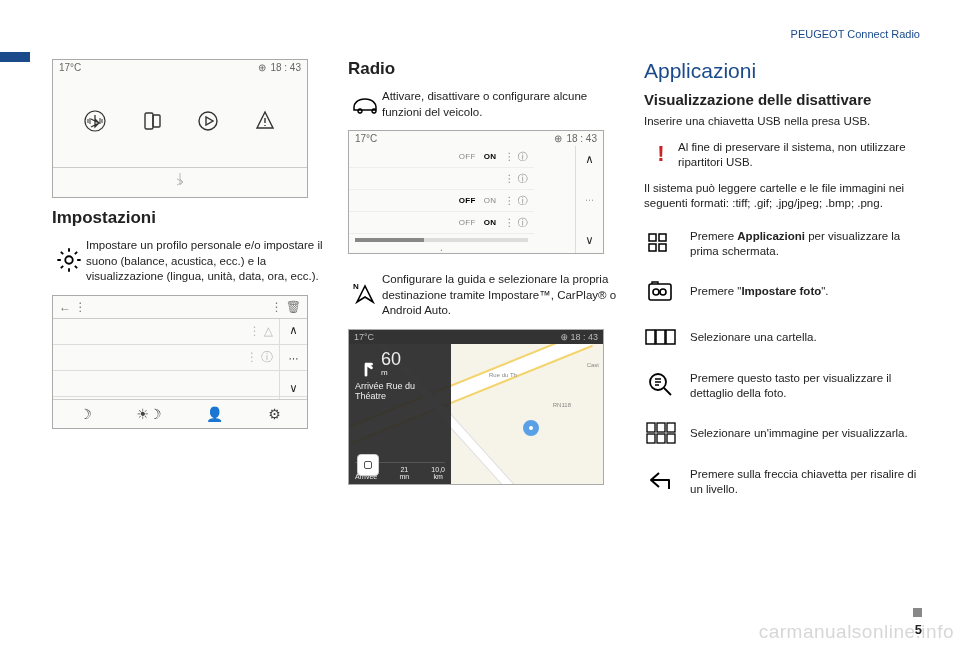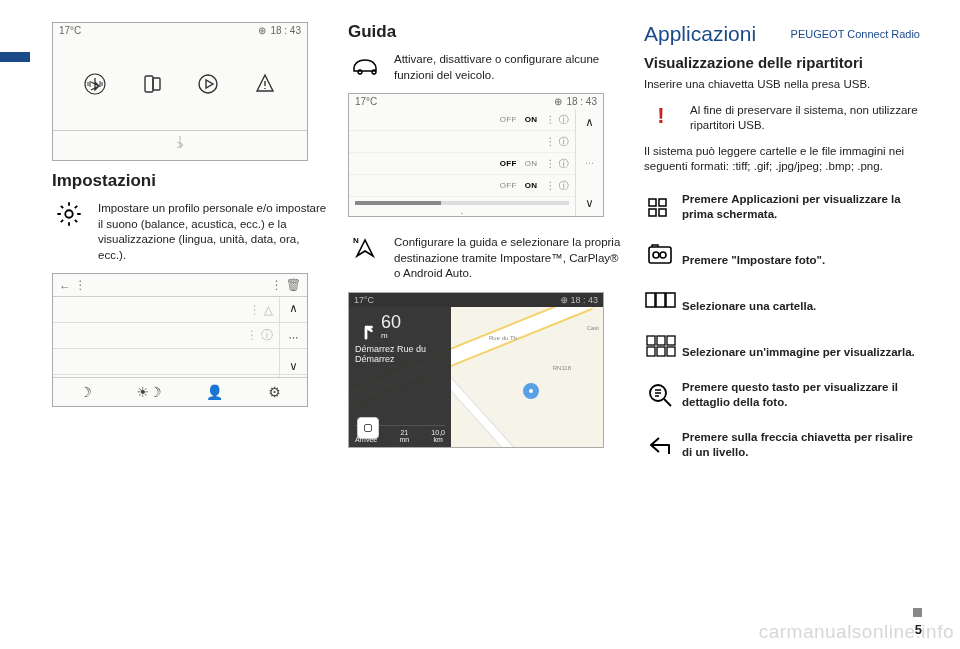--- a/index.html
+++ b/index.html
@@ -1,44 +1,44 @@
 <!DOCTYPE html>
 <html><head>
 <meta charset="utf-8">
 <style>
   * { box-sizing: border-box; margin: 0; padding: 0; }
   body { font-family: Arial, Helvetica, sans-serif; font-size: 11.5px; color: #222; width: 960px; height: 649px; position: relative; background: #fff; }
   .side-bar { position: absolute; left: 0; top: 52px; width: 30px; height: 10px; background: #1b4a8a; }
   .page { display: flex; gap: 20px; padding: 22px 40px 18px 52px; }
-  .col { flex: 1; min-width: 0; }
+  .col { flex: 1; min-width: 0; margin-top: 37px; }
   .header-right { position: absolute; top: 28px; right: 40px; font-size: 11px; color: #1b4a8a; }
   h2.light { font-size: 21px; font-weight: 300; color: #1b4a8a; margin-bottom: 8px; }
   h2.bold { font-size: 17px; font-weight: 700; margin-bottom: 8px; }
   h3.bold { font-size: 15px; font-weight: 700; margin-bottom: 6px; margin-top: 4px; }
-  .icon-text { display: flex; gap: 12px; align-items: flex-start; margin-bottom: 10px; }
+  .icon-text { display: flex; align-items: center; margin-bottom: 10px; }
   .icon-text .ic { flex: 0 0 34px; height: 30px; display: flex; align-items: center; justify-content: center; }
   .icon-text .tx { flex: 1; line-height: 1.35; padding-top: 2px; }
   .icon-text.warn .ic { color: #c22; font-size: 22px; font-weight: bold; }
   .screen { border: 1px solid #aaa; background: #fafaf8; width: 256px; margin-bottom: 10px; }
   .screen .statusbar { display: flex; justify-content: space-between; align-items: center; font-size: 10px; color: #666; padding: 2px 6px; }
   .screen .statusbar .r { display: flex; align-items: center; gap: 4px; }
   .screen .body { padding: 8px; }
   
   .sc1 .row-icons { display: flex; justify-content: space-around; align-items: center; padding: 26px 6px; }
   .sc1 .row-icons span { font-size: 22px; }
   .sc1 .footer { border-top: 1px solid #ccc; text-align: center; padding: 4px 0; color: #aaa; font-size: 10px; height: 30px; }
   
   .sc-set { border: 1px solid #aaa; width: 256px; background: #fafaf8; margin-top: 6px; }
   .sc-set .topbar { display: flex; justify-content: space-between; align-items: center; padding: 4px 6px; border-bottom: 1px solid #ccc; color: #777; font-size: 12px; }
   .sc-set .list { position: relative; height: 80px; }
   .sc-set .list-row { height: 26px; border-bottom: 1px solid #ddd; display: flex; justify-content: flex-end; align-items: center; padding-right: 34px; color: #bbb; font-size: 12px; }
   .sc-set .list-side { position: absolute; right: 0; top: 0; width: 28px; height: 100%; border-left: 1px solid #ddd; display: flex; flex-direction: column; justify-content: space-between; align-items: center; padding: 4px 0; }
   .sc-set .bottombar { display: flex; justify-content: space-around; align-items: center; padding: 6px 4px; border-top: 1px solid #ccc; font-size: 14px; color: #444; }
   
-  .sc-guida .rows { display: flex; }
+  .sc-guida .rows { display: flex; gap: 41px; }
   .sc-guida .rows-left { flex: 1; }
   .sc-guida .rows-right { width: 28px; border-left: 1px solid #ddd; display: flex; flex-direction: column; justify-content: space-between; align-items: center; padding: 6px 0;}
   .sc-guida .g-row { height: 22px; border-bottom: 1px solid #eee; display: flex; justify-content: flex-end; align-items: center; gap: 8px; padding-right: 6px; font-size: 8px; letter-spacing: 0.3px; color: #888;}
   .sc-guida .g-row .on.se { color:#000; font-weight: 700; }
   .sc-guida .g-row .off.se { color:#000; font-weight: 700; }
   .sc-guida .g-row .info { font-size: 10px; color: #888; display:flex; align-items:center; gap:2px;}
   .sc-guida .underbar { height: 4px; background: linear-gradient(to right, #888 40%, #ddd 40%); margin:4px 6px 0; }
   .sc-guida .dot { text-align: center; color: #888; font-size: 10px; }
   
   .sc-nav { width: 256px; border: 1px solid #aaa; }
@@ -52,21 +52,21 @@
   .sc-nav .turn { display: flex; align-items: flex-end; gap: 4px; margin-bottom: 4px; }
   .sc-nav .turn .arrow { width: 22px; height: 22px; }
   .sc-nav .dist { font-size: 18px; font-weight: 300; line-height: 1; }
   .sc-nav .distu { font-size: 8px; }
   .sc-nav .street { font-size: 9px; line-height: 1.2; margin-bottom: auto; }
   .sc-nav .eta { display: flex; justify-content: space-between; font-size: 7px; border-top: 1px solid #555; padding-top: 3px; }
   .sc-nav .eta div { text-align: center; }
   .sc-nav .fab { position: absolute; left: 8px; bottom: 8px; width: 22px; height: 22px; border-radius: 4px; background: #fff; border: 1px solid #ccc; display:flex; align-items:center; justify-content:center;}
   .sc-nav .fab .sq { width: 8px; height: 8px; border: 1.5px solid #555; border-radius: 2px; }
   
-  .instr { display: flex; gap: 4px; align-items: flex-end; margin-bottom: 16px; font-weight: bold; }
+  .instr { display: flex; gap: 12px; align-items: center; margin-bottom: 16px; }
   .instr .ic { flex: 0 0 34px; height: 30px; display: flex; align-items:center; justify-content:center; }
   .instr .tx { flex: 1; line-height: 1.35; padding-top: 3px;}
   .p { margin-bottom: 8px; line-height: 1.35; }
   .filler { height: 6px; }
   .pagefoot { position: absolute; right: 38px; bottom: 12px; text-align: right; }
   .pagefoot .sq { width: 9px; height: 9px; background: #888; display: inline-block; margin-bottom: 3px; }
   .pagefoot .num { font-size: 13px; font-weight: 700; }
   .watermark { position: absolute; right: 6px; bottom: 6px; font-size: 19px; font-weight: 400; color: #d7d7d7; letter-spacing: 0.5px;}
   svg { display: block; }
 </style>
@@ -157,21 +157,21 @@
       <div class="bottombar">
         <span>☽</span>
         <span>☀☽</span>
         <span>👤</span>
         <span>⚙</span>
       </div>
     </div>
   </div>
 
   <div class="col">
-    <h2 class="bold">Guida</h2>
+    <h2 class="bold">Radio</h2>
     <div class="icon-text">
       <div class="ic">
         <svg width="30" height="22" viewBox="0 0 30 22">
             <path d="M4 14c0-3 3-8 11-8s11 5 11 8v3H4z M8 18a2 2 0 1 0 0-0.01 M22 18a2 2 0 1 0 0-0.01" fill="none" stroke="#000" stroke-width="1.5"></path>
           </svg>
       </div>
       <div class="tx">Attivare, disattivare o configurare alcune funzioni del veicolo.</div>
     </div>
 
     <div class="screen sc-guida">
@@ -239,21 +239,21 @@
         <div class="leftpanel">
           <div class="turn">
             <svg class="arrow" viewBox="0 0 24 24">
                 <path d="M12 22V10M12 10l6 4M12 10h6" fill="none" stroke="#fff" stroke-width="3" stroke-linecap="round"></path>
               </svg>
             <div>
                 <div class="dist">60</div>
                 <div class="distu">m</div>
               </div>
           </div>
-          <div class="street">Démarrez Rue du Démarrez</div>
+          <div class="street">Arrivée Rue du Théatre</div>
           <div class="eta">
             <div>
                 <div>12:12</div>
                 <div>Arrivée</div>
               </div>
             <div>
                 <div>21</div>
                 <div>mn</div>
               </div>
             <div>
@@ -264,21 +264,21 @@
         </div>
         <div class="fab">
             <div class="sq"></div>
           </div>
       </div>
     </div>
   </div>
 
   <div class="col">
     <h2 class="light">Applicazioni</h2>
-    <h3 class="bold">Visualizzazione delle ripartitori</h3>
+    <h3 class="bold">Visualizzazione delle disattivare</h3>
     <p class="p">Inserire una chiavetta USB nella presa USB.</p>
     <div class="icon-text warn">
       <div class="ic">!</div>
       <div class="tx">Al fine di preservare il sistema, non utilizzare ripartitori USB.</div>
     </div>
     <p class="p">Il sistema può leggere cartelle e le file immagini nei seguenti formati: :tiff; .gif; .jpg/jpeg; .bmp; .png.</p>
     <div class="filler"></div>
 
     <div class="instr">
       <div class="ic">
@@ -306,49 +306,49 @@
 
     <div class="instr">
       <div class="ic">
         <svg width="32" height="20" viewBox="0 0 32 20">
             <rect x="1" y="3" width="9" height="14" fill="none" stroke="#000" stroke-width="1.5"></rect>
             <rect x="11" y="3" width="9" height="14" fill="none" stroke="#000" stroke-width="1.5"></rect>
             <rect x="21" y="3" width="9" height="14" fill="none" stroke="#000" stroke-width="1.5"></rect>
           </svg>
       </div>
       <div class="tx">Selezionare una cartella.</div>
+    </div>
+
+    <div class="instr">
+      <div class="ic">
+        <svg width="28" height="28" viewBox="0 0 28 28">
+            <circle cx="11" cy="11" r="8" fill="none" stroke="#000" stroke-width="1.8"></circle>
+            <path d="M17 17l7 7" stroke="#000" stroke-width="1.8"></path>
+            <path d="M8 8h6M8 11h6M8 14h4" stroke="#000" stroke-width="1.3"></path>
+          </svg>
+      </div>
+      <div class="tx">Premere questo tasto per visualizzare il dettaglio della foto.</div>
     </div>
 
     <div class="instr">
       <div class="ic">
         <svg width="30" height="22" viewBox="0 0 30 22">
             <rect x="1" y="1" width="8" height="9" fill="none" stroke="#000" stroke-width="1.3"></rect>
             <rect x="11" y="1" width="8" height="9" fill="none" stroke="#000" stroke-width="1.3"></rect>
             <rect x="21" y="1" width="8" height="9" fill="none" stroke="#000" stroke-width="1.3"></rect>
             <rect x="1" y="12" width="8" height="9" fill="none" stroke="#000" stroke-width="1.3"></rect>
             <rect x="11" y="12" width="8" height="9" fill="none" stroke="#000" stroke-width="1.3"></rect>
             <rect x="21" y="12" width="8" height="9" fill="none" stroke="#000" stroke-width="1.3"></rect>
           </svg>
       </div>
       <div class="tx">Selezionare un'immagine per visualizzarla.</div>
     </div>
 
     <div class="instr">
       <div class="ic">
-        <svg width="28" height="28" viewBox="0 0 28 28">
-            <circle cx="11" cy="11" r="8" fill="none" stroke="#000" stroke-width="1.8"></circle>
-            <path d="M17 17l7 7" stroke="#000" stroke-width="1.8"></path>
-            <path d="M8 8h6M8 11h6M8 14h4" stroke="#000" stroke-width="1.3"></path>
-          </svg>
-      </div>
-      <div class="tx">Premere questo tasto per visualizzare il dettaglio della foto.</div>
-    </div>
-
-    <div class="instr">
-      <div class="ic">
         <svg width="28" height="24" viewBox="0 0 28 24">
             <path d="M12 4l-8 7 8 7M4 11h18v9" fill="none" stroke="#000" stroke-width="2" stroke-linejoin="round"></path>
           </svg>
       </div>
       <div class="tx">Premere sulla freccia chiavetta per risalire di un livello.</div>
     </div>
   </div>
 </div>
 
 <div class="pagefoot">

